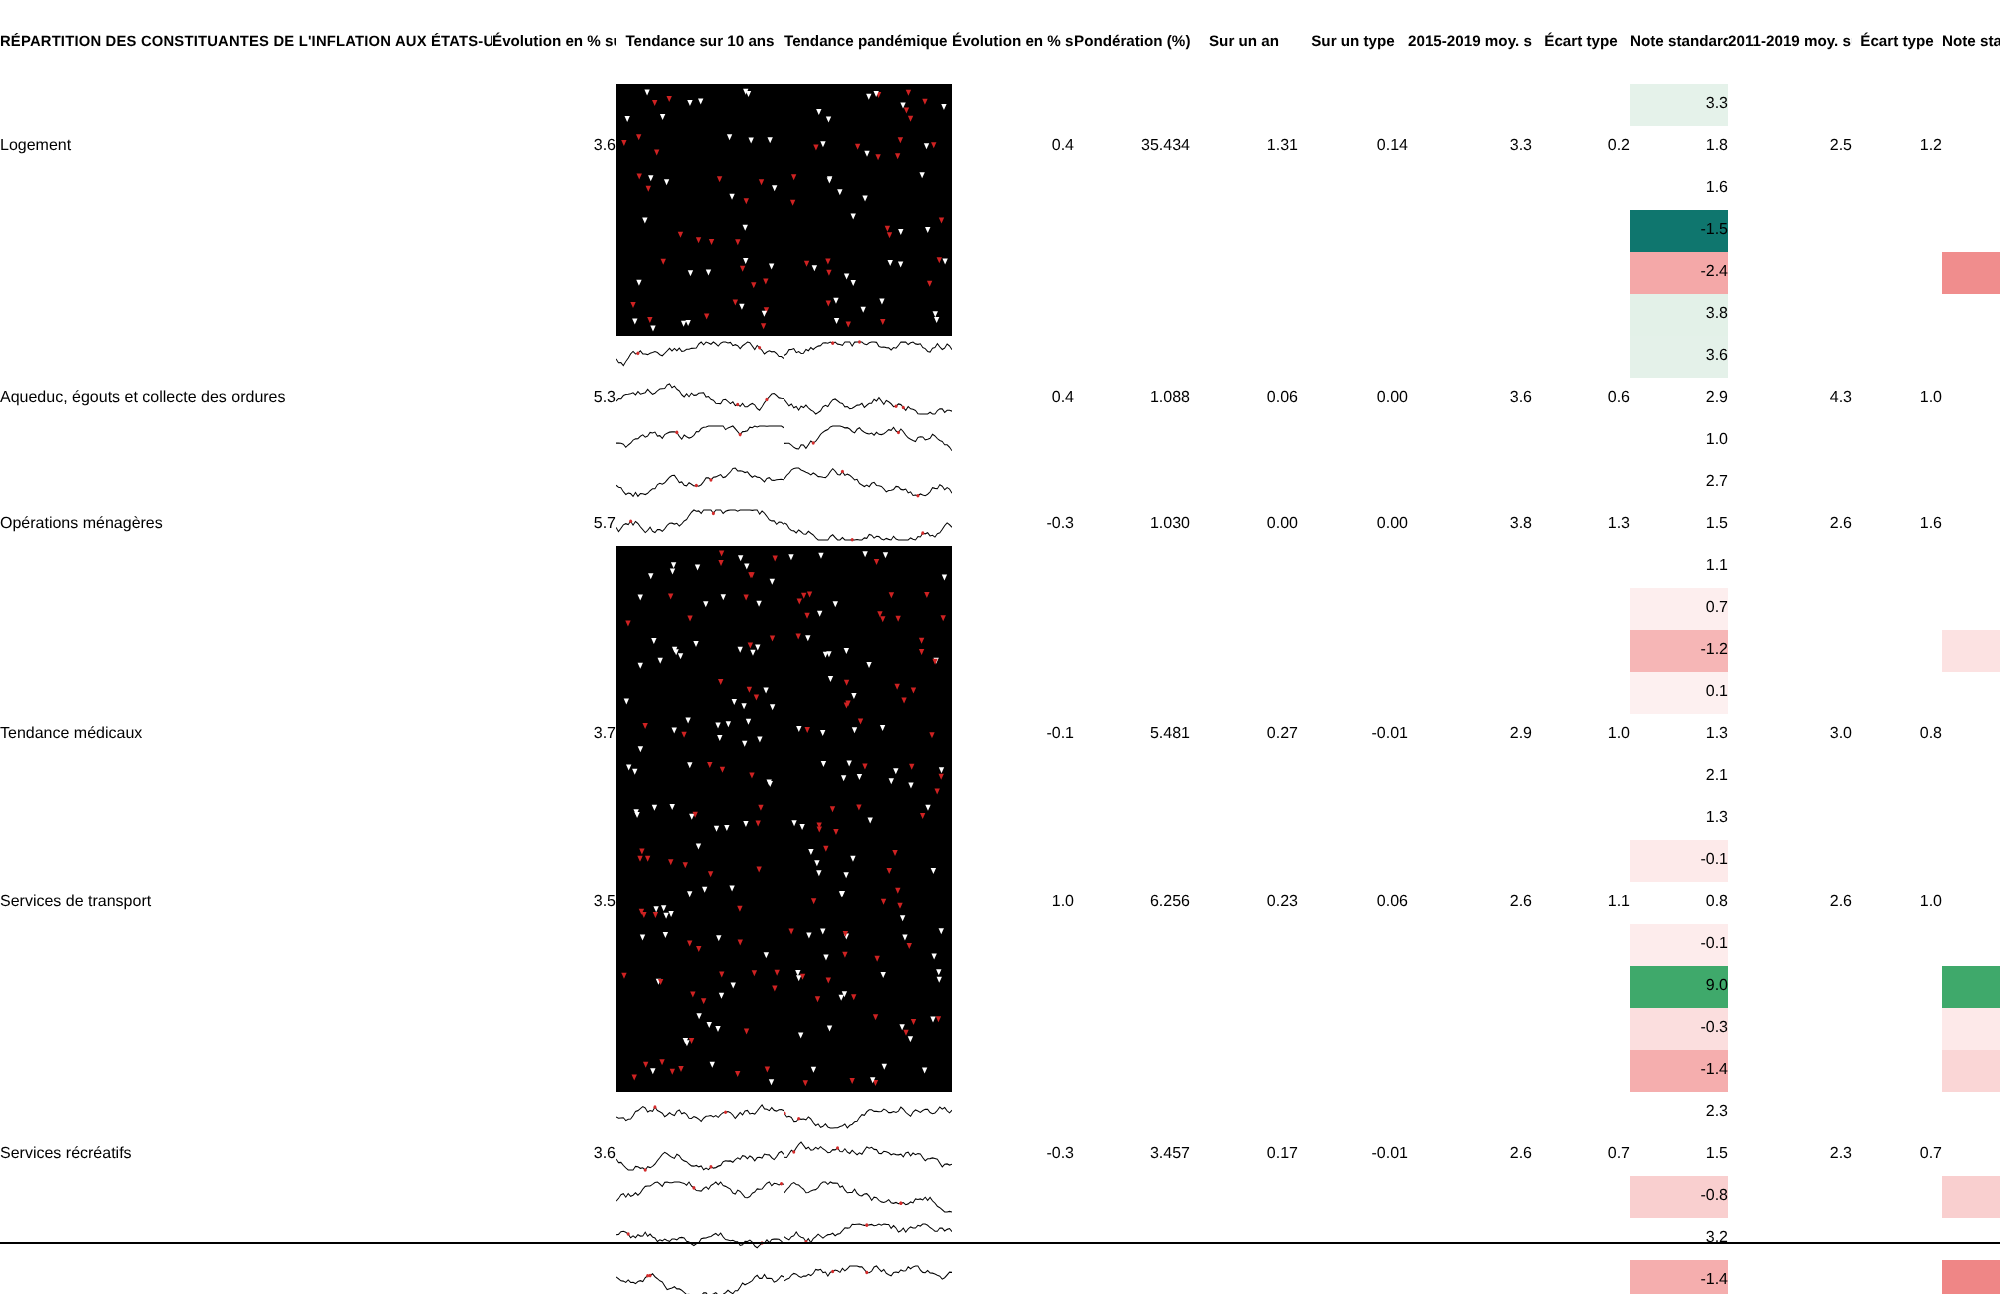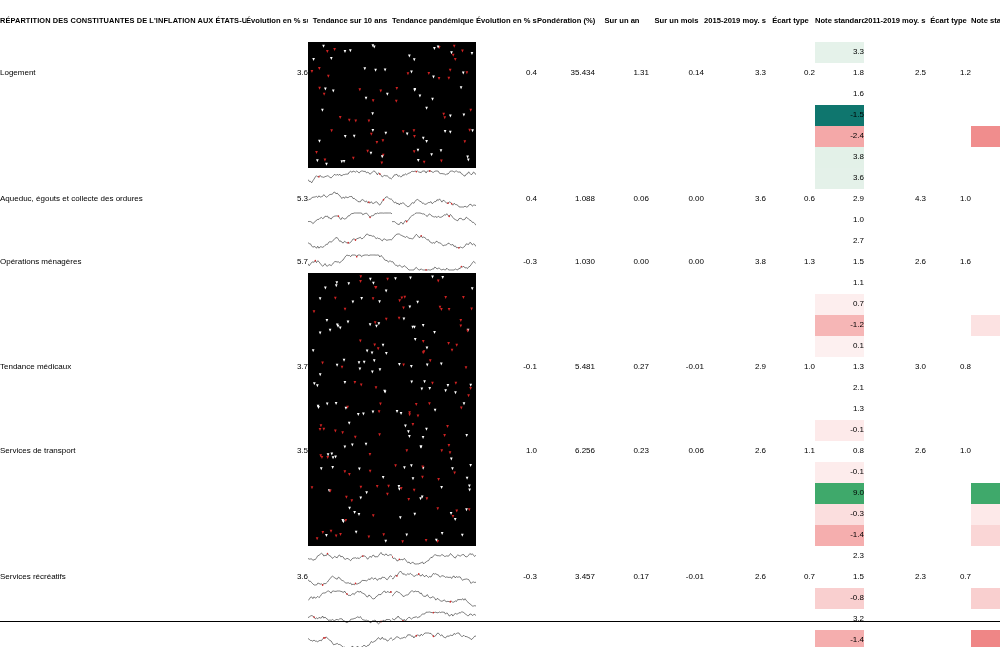--- a/index.html
+++ b/index.html
@@ -118,21 +118,21 @@
     </colgroup>
     <thead>
       <tr>
         <th class="hleft title-th">RÉPARTITION DES CONSTITUANTES DE L'INFLATION AUX ÉTATS-UNIS</th>
         <th>Évolution en % sur un an</th>
         <th>Tendance sur 10 ans</th>
         <th>Tendance pandémique (depuis janvier 2019)</th>
         <th>Évolution en % sur un mois</th>
         <th>Pondération (%)</th>
         <th>Sur un an</th>
-        <th>Sur un mois</th>
+        <th>Sur un type</th>
         <th>2015-2019 moy. sur un an</th>
         <th>Écart type</th>
         <th>Note standard</th>
         <th>2011-2019 moy. sur un an</th>
         <th>Écart type</th>
         <th>Note standard</th>
       </tr>
     </thead>
     <tbody id="tbody">
         <tr class="datarow">

